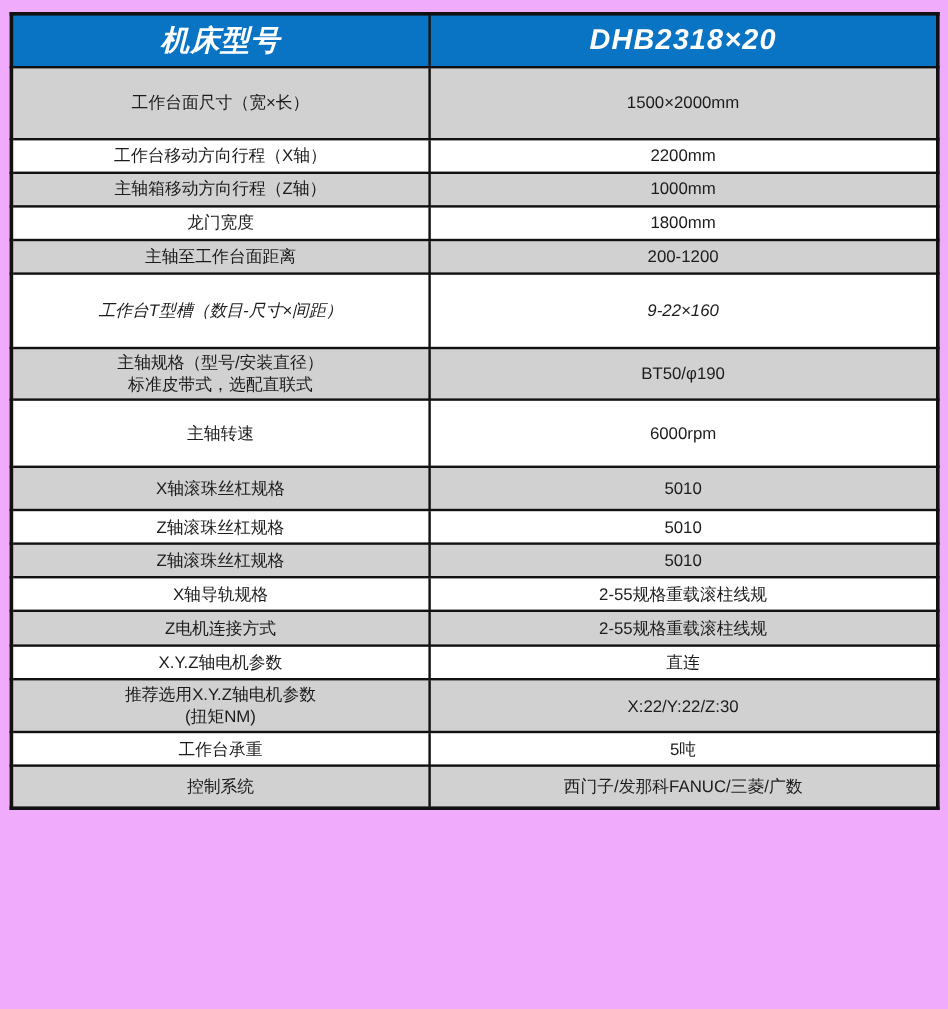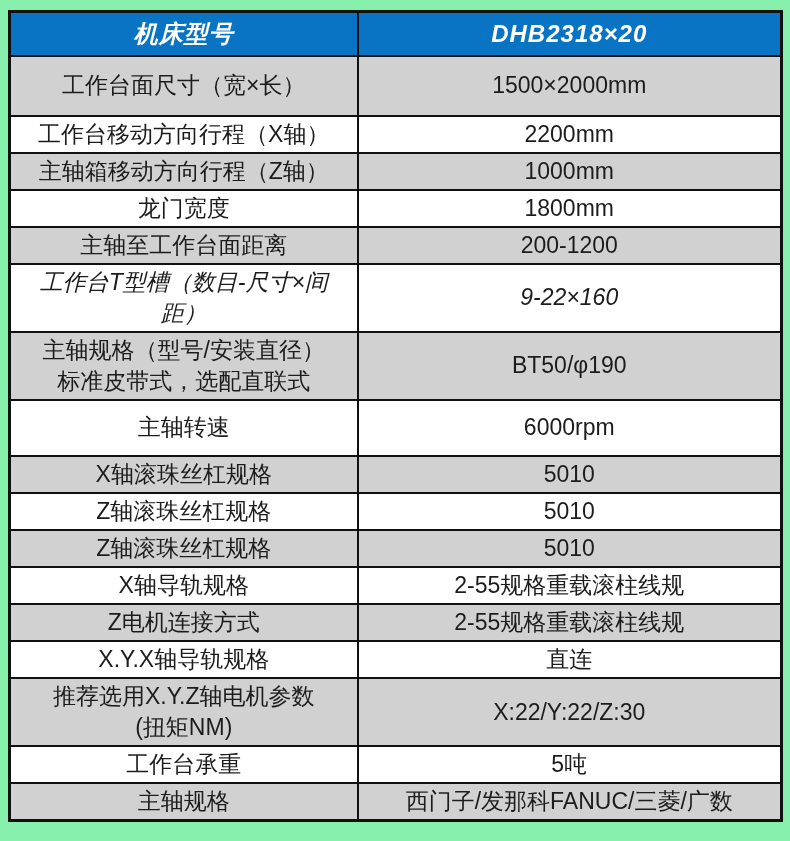--- a/index.html
+++ b/index.html
@@ -7,21 +7,21 @@
     padding: 0;
     background: #ffffff;
     width: 790px;
     font-family: "Liberation Sans", "DejaVu Sans", sans-serif;
   }
   .page {
     width: 790px;
     height: 841px;
     box-sizing: border-box;
     padding: 10px 10px 11px 8px;
-    background: #86efac;
+    background: #f0abfc;
   }
   table.spec-table {
     border-collapse: collapse;
     table-layout: fixed;
     width: 772px;
     border: 3px solid #111111;
   }
   col.c-label { width: 348px; }
   col.c-value { width: 424px; }
   th, td {
@@ -34,21 +34,21 @@
   thead th {
     background: var(--accent, #0a74c4);
     color: var(--header-text, #ffffff);
     font-size: 24px;
     font-weight: bold;
     font-style: italic;
     height: 44px;
     letter-spacing: 1px;
   }
   tbody td {
-    font-size: 23px;
+    font-size: 14px;
     color: var(--body-text, #1c1c1c);
     white-space: pre-line;
     line-height: 1.35;
   }
   tbody tr { height: 28px; background: #ffffff; }
   tbody tr:nth-child(odd) { background: var(--row-alt, #d1d1d1); }
   
   tbody tr:nth-child(1)  { height: 60px; }
   tbody tr:nth-child(6)  { height: 62px; font-style: italic; }
   tbody tr:nth-child(7)  { height: 30px; }
@@ -138,35 +138,35 @@
     <td class="value">2-55规格重载滚柱线规</td>
   </tr>
 
   <tr>
     <td class="label">Z电机连接方式</td>
     <td class="value">2-55规格重载滚柱线规</td>
   </tr>
 
 
   <tr>
-    <td class="label">X.Y.X轴导轨规格</td>
+    <td class="label">X.Y.Z轴电机参数</td>
     <td class="value">直连</td>
   </tr>
 
 
   <tr>
     <td class="label">推荐选用X.Y.Z轴电机参数
 (扭矩NM)</td>
     <td class="value">X:22/Y:22/Z:30</td>
   </tr>
 
   <tr>
     <td class="label">工作台承重</td>
     <td class="value">5吨</td>
   </tr>
 
   <tr>
-    <td class="label">主轴规格</td>
+    <td class="label">控制系统</td>
     <td class="value">西门子/发那科FANUC/三菱/广数</td>
   </tr>
 </tbody>
   </table>
 </div>
 
 </body></html>

